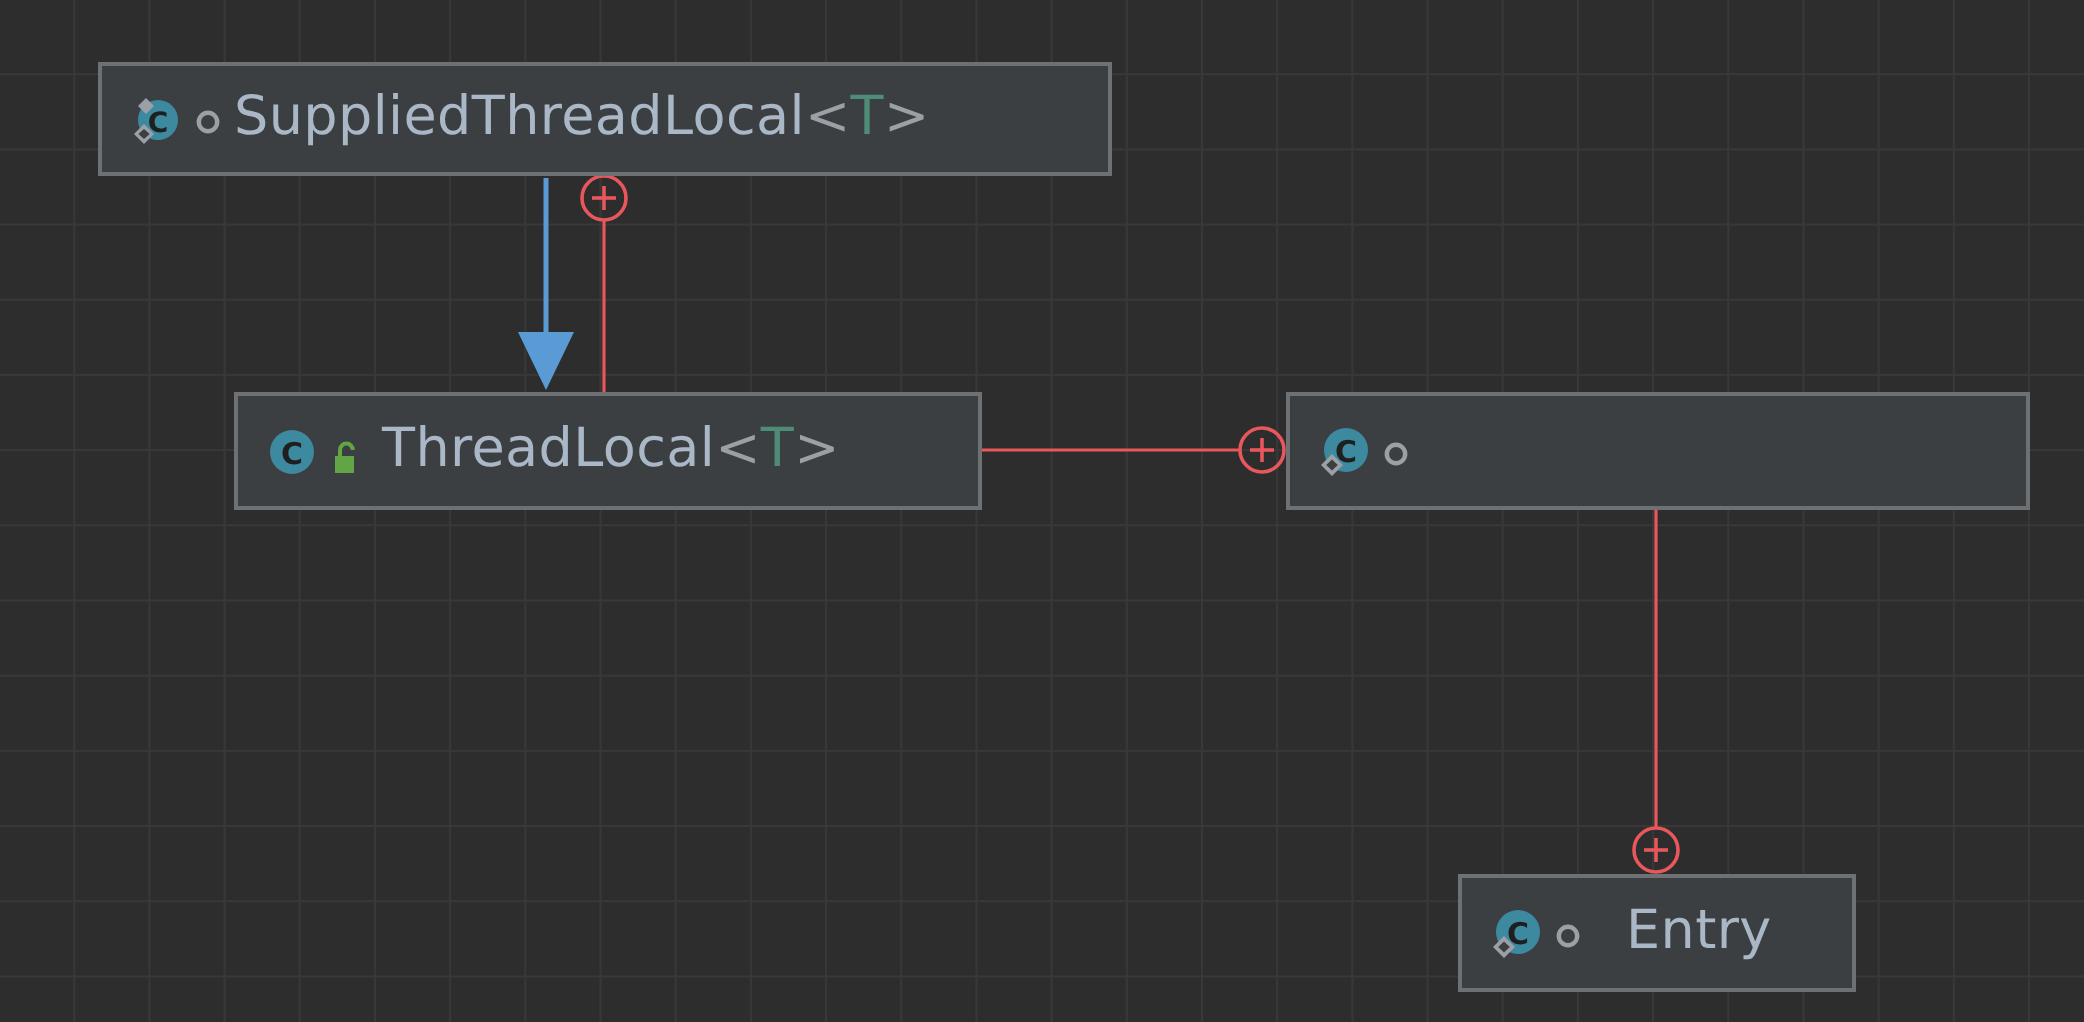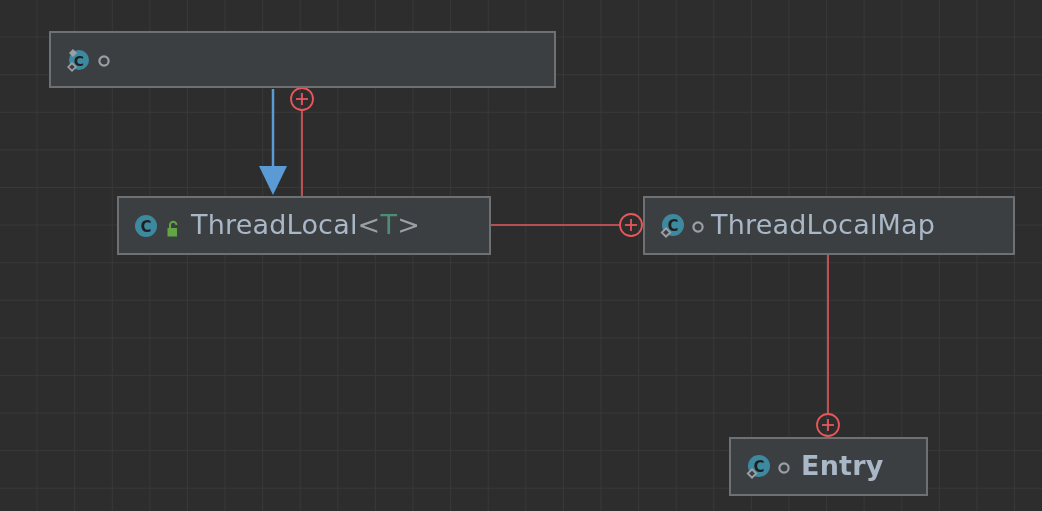--- a/index.html
+++ b/index.html
@@ -111,20 +111,23 @@
         <path d="M10 4 L14 8 L10 12 L6 8 Z" fill="#9aa0a6"></path>
         <path d="M9 17 L14 22 L9 27 L4 22 Z" fill="#9aa0a6"></path>
         <path d="M9 19.5 L11.8 22 L9 24.5 L6.2 22 Z" fill="#3c3f41"></path>
       </svg>
     </span>
     <span class="vis-dot">
       <svg width="14" height="14" viewBox="0 0 14 14">
         <circle cx="7" cy="7" r="4.6" fill="none" stroke="#9aa0a6" stroke-width="2.2"></circle>
       </svg>
     </span>
+    <span class="node-label">
+      <span>SuppliedThreadLocal</span><span class="generic-bracket">&lt;</span><span class="generic-param">T</span><span class="generic-bracket">&gt;</span>
+    </span>
   </div>
 
   <div class="node" id="node-thread-local" style="left:117px; top:196px; width:374px; height:59px;">
     <span class="node-icon">
       <svg width="30" height="30" viewBox="0 0 30 30">
         <circle cx="15" cy="15" r="11" fill="#3d8aa0"></circle>
         <text x="15" y="21" font-size="15" font-family="DejaVu Sans, sans-serif" font-weight="bold" fill="#1f1f1f" text-anchor="middle">C</text>
       </svg>
     </span>
     <span class="vis-dot" style="width:18px; flex:0 0 18px;">
@@ -145,34 +148,33 @@
         <text x="16" y="20" font-size="15" font-family="DejaVu Sans, sans-serif" font-weight="bold" fill="#1f1f1f" text-anchor="middle">C</text>
         <path d="M9 16 L14.5 21.5 L9 27 L3.5 21.5 Z" fill="#9aa0a6"></path>
         <path d="M9 18.8 L11.9 21.5 L9 24.2 L6.1 21.5 Z" fill="#3c3f41"></path>
       </svg>
     </span>
     <span class="vis-dot">
       <svg width="14" height="14" viewBox="0 0 14 14">
         <circle cx="7" cy="7" r="4.6" fill="none" stroke="#9aa0a6" stroke-width="2.2"></circle>
       </svg>
     </span>
-    <span class="node-label">ThreadLocalMap</span>
   </div>
 
   <div class="node" id="node-entry" style="left:729px; top:437px; width:199px; height:59px;">
     <span class="node-icon">
       <svg width="30" height="30" viewBox="0 0 30 30">
         <circle cx="16" cy="14" r="11" fill="#3d8aa0"></circle>
         <text x="16" y="20" font-size="15" font-family="DejaVu Sans, sans-serif" font-weight="bold" fill="#1f1f1f" text-anchor="middle">C</text>
         <path d="M9 16 L14.5 21.5 L9 27 L3.5 21.5 Z" fill="#9aa0a6"></path>
         <path d="M9 18.8 L11.9 21.5 L9 24.2 L6.1 21.5 Z" fill="#3c3f41"></path>
       </svg>
     </span>
     <span class="vis-dot">
       <svg width="14" height="14" viewBox="0 0 14 14">
         <circle cx="7" cy="7" r="4.6" fill="none" stroke="#9aa0a6" stroke-width="2.2"></circle>
       </svg>
     </span>
-    <span class="node-label" style="margin-left:4px;font-weight:bold;">Entry</span>
+    <span class="node-label" style="margin-left:16px;">Entry</span>
   </div>
 
 
 </div>
 
 </body></html>

